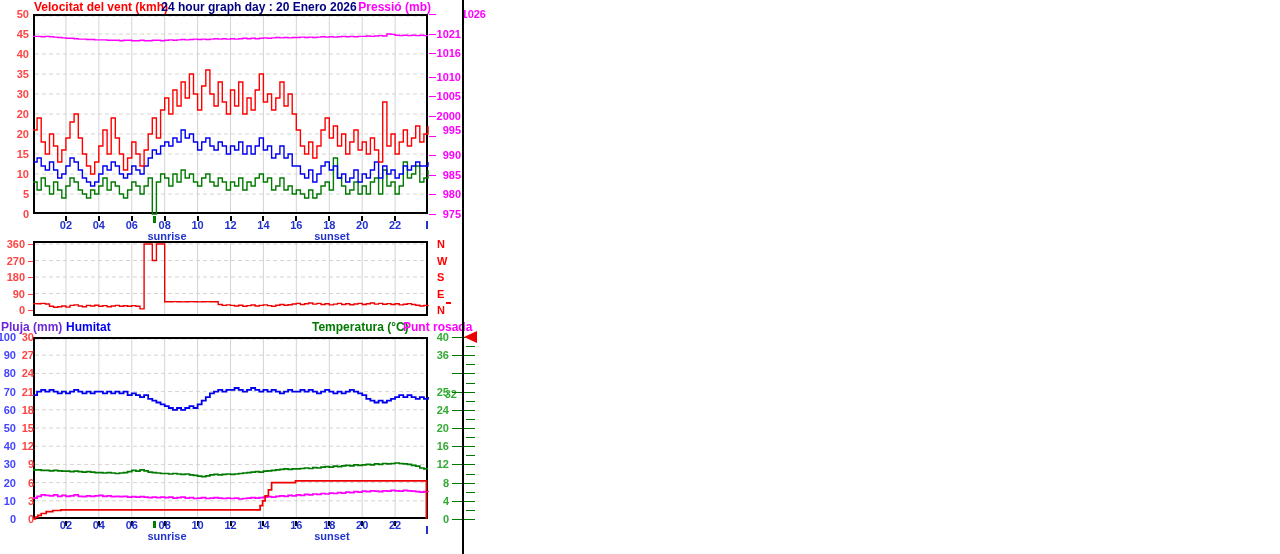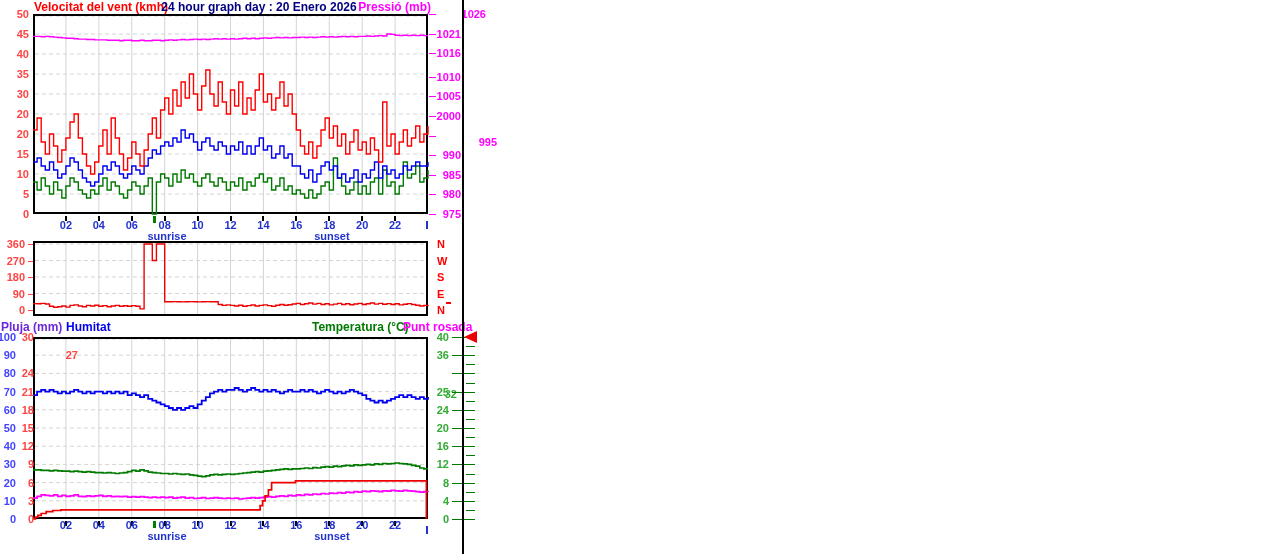--- a/index.html
+++ b/index.html
@@ -123,21 +123,21 @@
       <span class="lbl ra" style="left: 461px; top: 27.6078px; color: rgb(255, 0, 255);">1021</span>
       <div class="tick" style="left: 429px; top: 53.2157px; width: 7px; height: 1px; background: rgb(255, 0, 255);"></div>
       <span class="lbl ra" style="left: 461px; top: 47.2157px; color: rgb(255, 0, 255);">1016</span>
       <div class="tick" style="left: 429px; top: 76.7451px; width: 7px; height: 1px; background: rgb(255, 0, 255);"></div>
       <span class="lbl ra" style="left: 461px; top: 70.7451px; color: rgb(255, 0, 255);">1010</span>
       <div class="tick" style="left: 429px; top: 96.3529px; width: 7px; height: 1px; background: rgb(255, 0, 255);"></div>
       <span class="lbl ra" style="left: 461px; top: 90.3529px; color: rgb(255, 0, 255);">1005</span>
       <div class="tick" style="left: 429px; top: 115.961px; width: 7px; height: 1px; background: rgb(255, 0, 255);"></div>
       <span class="lbl ra" style="left: 461px; top: 109.961px; color: rgb(255, 0, 255);">2000</span>
       <div class="tick" style="left: 429px; top: 135.569px; width: 7px; height: 1px; background: rgb(255, 0, 255);"></div>
-      <span class="lbl ra" style="left: 461px; top: 136px; color: rgb(255, 0, 255); margin-left: 36px;">995</span>
+      <span class="lbl ra" style="left: 461px; top: 124px; color: rgb(255, 0, 255);">995</span>
       <div class="tick" style="left: 429px; top: 155.176px; width: 7px; height: 1px; background: rgb(255, 0, 255);"></div>
       <span class="lbl ra" style="left: 461px; top: 149.176px; color: rgb(255, 0, 255);">990</span>
       <div class="tick" style="left: 429px; top: 174.784px; width: 7px; height: 1px; background: rgb(255, 0, 255);"></div>
       <span class="lbl ra" style="left: 461px; top: 168.784px; color: rgb(255, 0, 255);">985</span>
       <div class="tick" style="left: 429px; top: 194.392px; width: 7px; height: 1px; background: rgb(255, 0, 255);"></div>
       <span class="lbl ra" style="left: 461px; top: 188.392px; color: rgb(255, 0, 255);">980</span>
       <div class="tick" style="left: 429px; top: 214px; width: 7px; height: 1px; background: rgb(255, 0, 255);"></div>
       <span class="lbl ra" style="left: 461px; top: 208px; color: rgb(255, 0, 255);">975</span>
       <div class="tick" style="left: 64.9167px; top: 216px; width: 2px; height: 5px; background: rgb(0, 0, 0);"></div>
       <span class="lbl ctr" style="left: 65.9167px; top: 219px; color: rgb(34, 51, 204);">02</span>
@@ -186,21 +186,21 @@
       <span class="lbl ra" style="left: 16px; top: 367.4px; color: rgb(68, 68, 255);">80</span>
       <span class="lbl ra" style="left: 16px; top: 385.6px; color: rgb(68, 68, 255);">70</span>
       <span class="lbl ra" style="left: 16px; top: 403.8px; color: rgb(68, 68, 255);">60</span>
       <span class="lbl ra" style="left: 16px; top: 422px; color: rgb(68, 68, 255);">50</span>
       <span class="lbl ra" style="left: 16px; top: 440.2px; color: rgb(68, 68, 255);">40</span>
       <span class="lbl ra" style="left: 16px; top: 458.4px; color: rgb(68, 68, 255);">30</span>
       <span class="lbl ra" style="left: 16px; top: 476.6px; color: rgb(68, 68, 255);">20</span>
       <span class="lbl ra" style="left: 16px; top: 494.8px; color: rgb(68, 68, 255);">10</span>
       <span class="lbl ra" style="left: 16px; top: 513px; color: rgb(68, 68, 255);">0</span>
       <span class="lbl ra" style="left: 34px; top: 331px; color: rgb(255, 68, 68);">30</span>
-      <span class="lbl ra" style="left: 34px; top: 349.2px; color: rgb(255, 68, 68); margin-left: 44px;">27</span>
+      <span class="lbl ra" style="left: 34px; top: 349.2px; color: rgb(255, 68, 68);">27</span>
       <span class="lbl ra" style="left: 34px; top: 367.4px; color: rgb(255, 68, 68);">24</span>
       <span class="lbl ra" style="left: 34px; top: 385.6px; color: rgb(255, 68, 68);">21</span>
       <span class="lbl ra" style="left: 34px; top: 403.8px; color: rgb(255, 68, 68);">18</span>
       <span class="lbl ra" style="left: 34px; top: 422px; color: rgb(255, 68, 68);">15</span>
       <span class="lbl ra" style="left: 34px; top: 440.2px; color: rgb(255, 68, 68);">12</span>
       <span class="lbl ra" style="left: 34px; top: 458.4px; color: rgb(255, 68, 68);">9</span>
       <span class="lbl ra" style="left: 34px; top: 476.6px; color: rgb(255, 68, 68);">6</span>
       <span class="lbl ra" style="left: 34px; top: 494.8px; color: rgb(255, 68, 68);">3</span>
       <span class="lbl ra" style="left: 34px; top: 513px; color: rgb(255, 68, 68);">0</span>
       <span class="lbl ra" style="left: 449px; top: 331px; color: rgb(51, 170, 51);">40</span>

